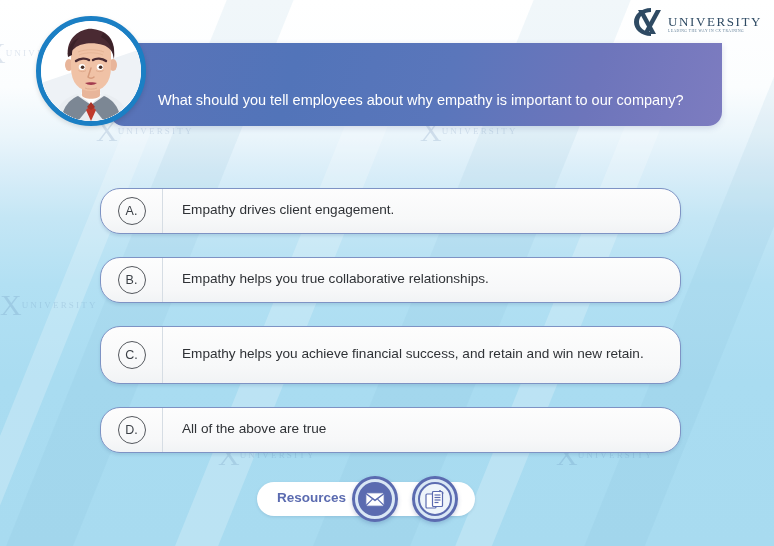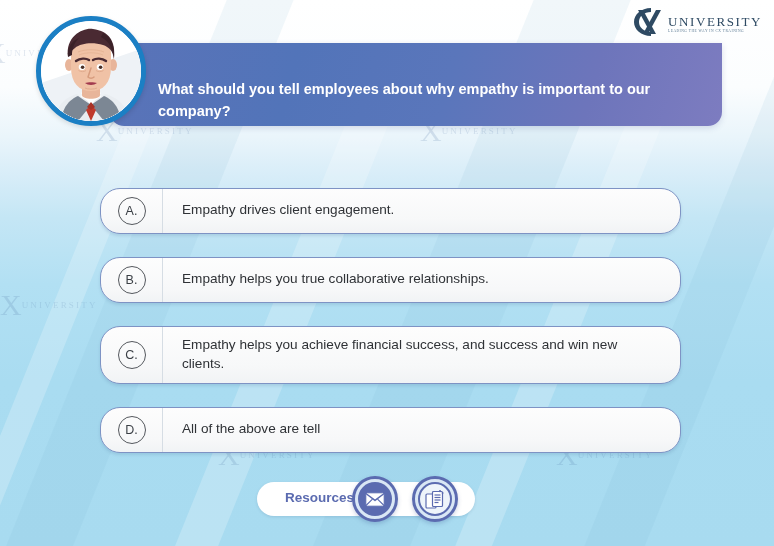--- a/index.html
+++ b/index.html
@@ -134,21 +134,21 @@
     box-shadow: 0 2px 6px rgba(60,80,140,0.18);
     display: flex;
     align-items: center;
     padding: 0 30px 8px 48px;
     z-index: 10;
   }
   #question-text {
     color: #ffffff;
     font-size: 14.5px;
     line-height: 1.45;
-    font-weight: 700;
+    font-weight: 400;
     margin-top: 40px;
   }
 
   
   #avatar {
     position: absolute;
     left: 36px;
     top: 16px;
     width: 110px;
     height: 110px;
@@ -225,21 +225,21 @@
     left: 0;
     top: 0;
     width: 218px;
     height: 34px;
     background: #ffffff;
     border-radius: 17px;
     box-shadow: 0 1px 3px rgba(60,100,140,0.18);
   }
   #resources-label {
     position: absolute;
-    left: 28px;
+    left: 20px;
     top: 8px;
     font-size: 13.5px;
     font-weight: bold;
     color: #5b6bb0;
     z-index: 2;
   }
   .res-btn {
     position: absolute;
     top: -6px;
     width: 46px;
@@ -395,28 +395,28 @@
       <div class="option-letter">
         <span class="letter-circle">B.</span>
       </div>
       <div class="option-text">Empathy helps you true collaborative relationships.</div>
     </div>
 
     <div class="option tall">
       <div class="option-letter">
         <span class="letter-circle">C.</span>
       </div>
-      <div class="option-text">Empathy helps you achieve financial success, and success and win new clients.</div>
+      <div class="option-text">Empathy helps you achieve financial success, and retain and win new retain.</div>
     </div>
 
     <div class="option">
       <div class="option-letter">
         <span class="letter-circle">D.</span>
       </div>
-      <div class="option-text">All of the above are tell</div>
+      <div class="option-text">All of the above are true</div>
     </div>
   </div>
 
   <div id="resources-bar">
     <div id="resources-pill"></div>
     <div id="resources-label">Resources</div>
 
     <div class="res-btn" id="res-mail">
       <span class="inner">
         <svg width="20" height="15" viewBox="0 0 20 15">

